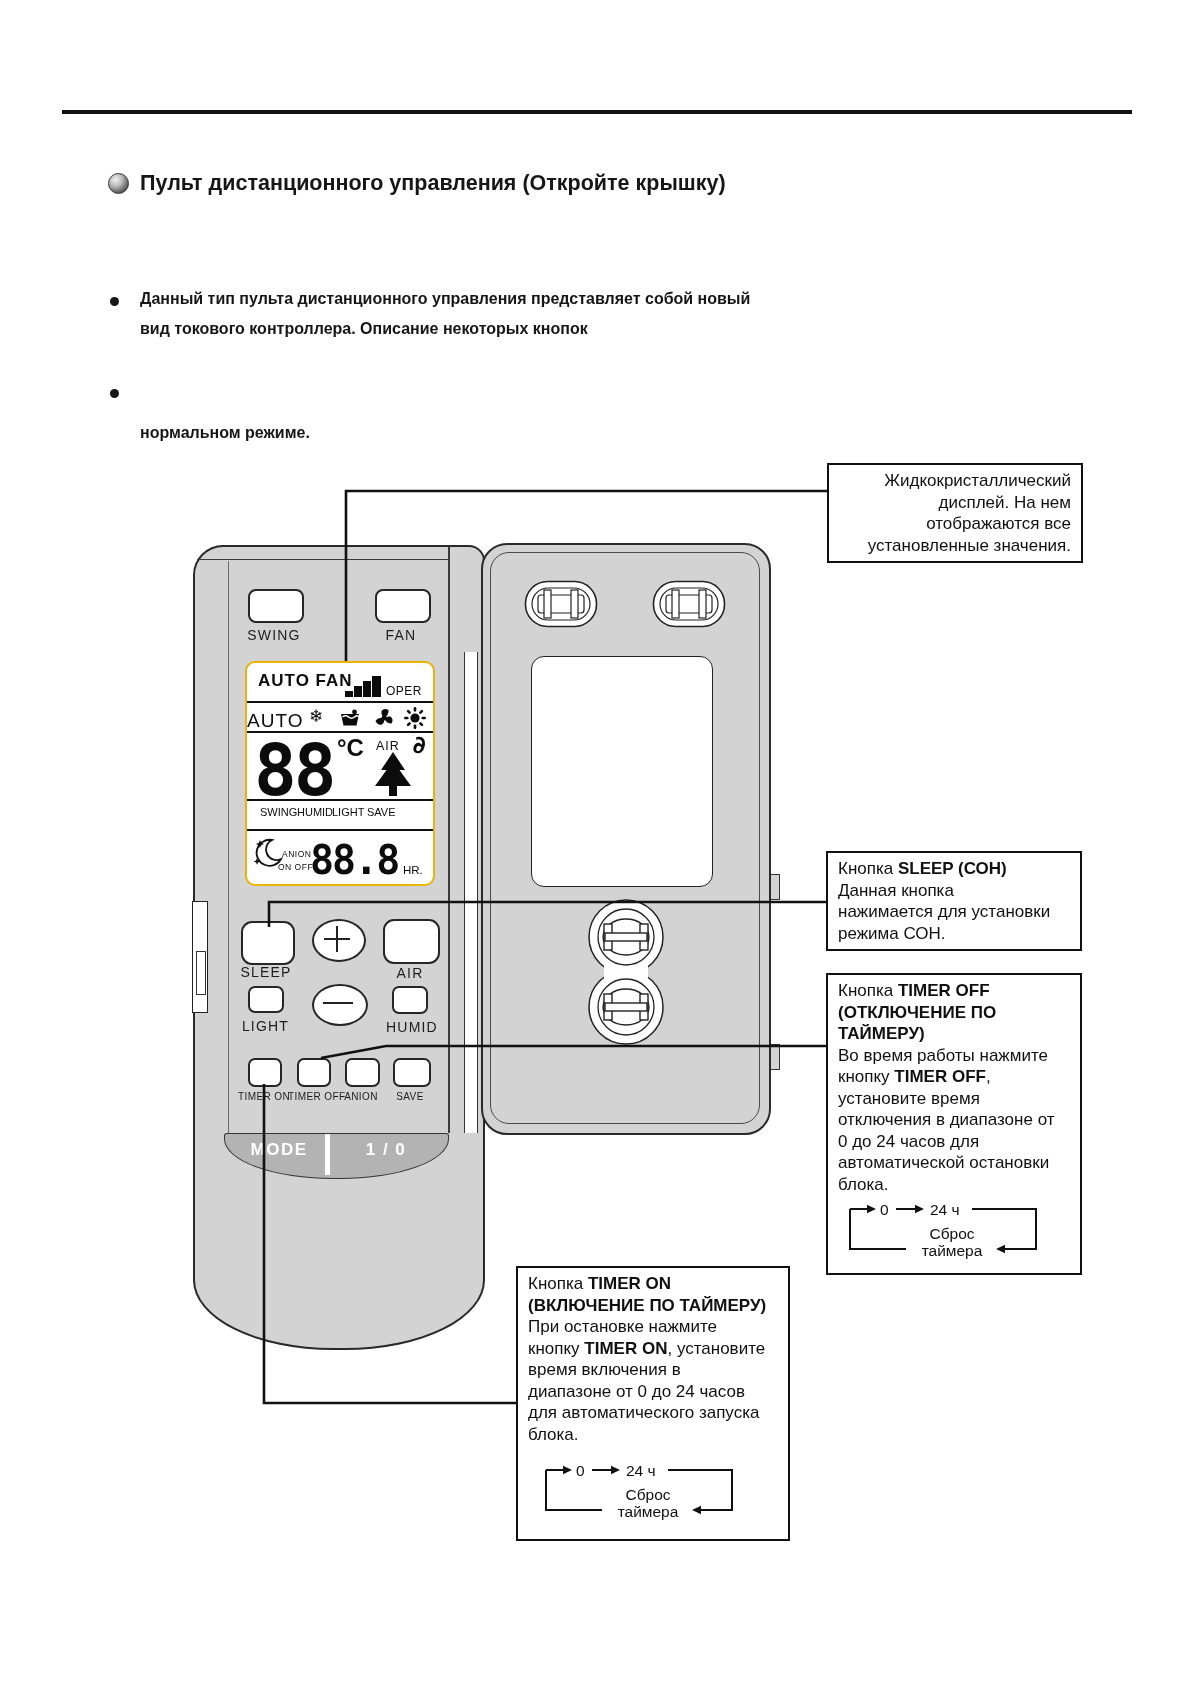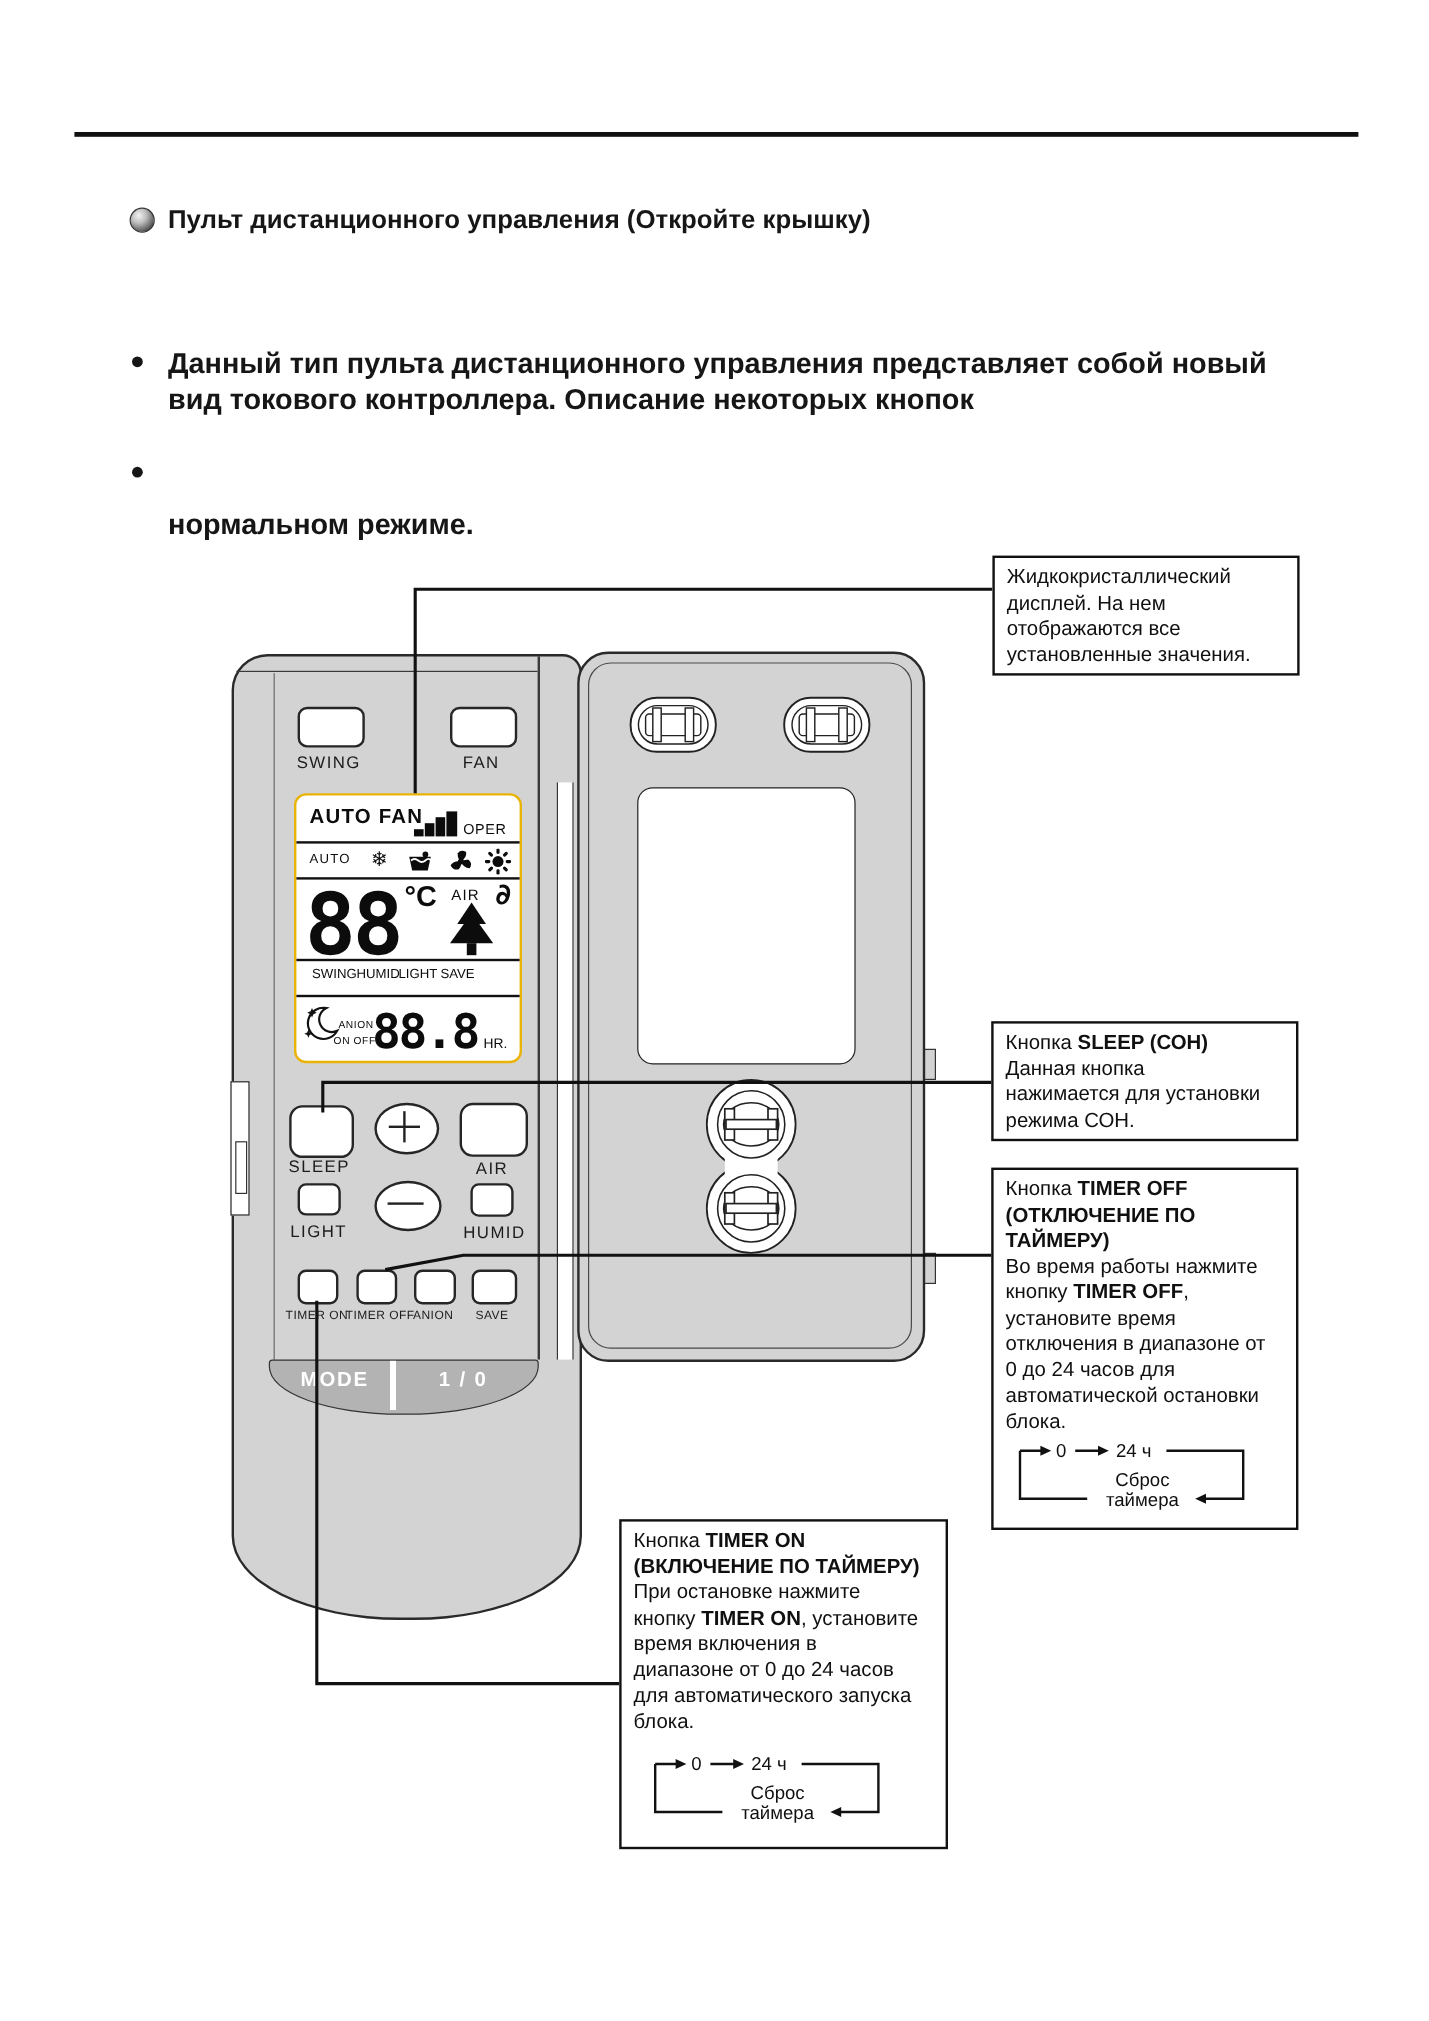--- a/index.html
+++ b/index.html
@@ -2,21 +2,21 @@
 <html><head>
 <meta charset="utf-8">
 <style>
   html,body{margin:0;padding:0;background:#fff;}
   #canvas{position:relative;width:1191px;height:1684px;background:#fff;
           font-family:"Liberation Sans",sans-serif;color:#111;overflow:hidden;border-radius:25px;}
   .abs{position:absolute;}
   .nw{white-space:nowrap;}
   .b{font-weight:bold;}
   .rule{background:#111;}
-  .btxt{font-size:24px;font-weight:bold;color:#161616;}
+  .btxt{font-size:16px;font-weight:bold;color:#161616;}
   .heading{font-size:21.5px;font-weight:bold;color:#161616;}
   .dot{width:9px;height:9px;border-radius:50%;background:#161616;}
   .headdot{width:19px;height:19px;border-radius:50%;
            background:radial-gradient(circle at 35% 30%,#f2f2f2 0%,#bdbdbd 35%,#555 75%,#222 100%);
            border:1px solid #333;}
   
   .gray{background:#d3d3d3;}
   .body-shell{border:2px solid #2a2a2a;border-radius:30px 16px 140px 140px / 30px 16px 70px 70px;}
   .cover{border:2px solid #2a2a2a;border-radius:26px;background:#d3d3d3;}
   .cover-inner{border:1.3px solid #4a4a4a;border-radius:19px;}
@@ -120,21 +120,21 @@
     <div class="abs lcdtxt nw" style="left:11px;top:8px;font-size:17px;font-weight:bold;letter-spacing:1px;">AUTO FAN</div>
     <svg class="abs" style="left:96px;top:13px;" width="42" height="22" viewBox="0 0 42 22">
       <rect x="2" y="15" width="8" height="6" fill="#0c0c0c"></rect>
       <rect x="11" y="10" width="8" height="11" fill="#0c0c0c"></rect>
       <rect x="20" y="5" width="8" height="16" fill="#0c0c0c"></rect>
       <rect x="29" y="0" width="9" height="21" fill="#0c0c0c"></rect>
     </svg>
     <div class="abs lcdtxt nw" style="left:139px;top:21px;font-size:12px;letter-spacing:.5px;">OPER</div>
     <div class="abs lcd-div" style="top:38px;"></div>
 
-    <div class="abs lcdtxt nw" style="left:11px;top:47px;font-size:11px;letter-spacing:1px;text-align:right;">AUTO</div>
+    <div class="abs lcdtxt nw" style="left:0;top:47px;font-size:19px;letter-spacing:1px;text-align:right;">AUTO</div>
     <span class="abs" style="left:62px;top:43px;font-size:17px;color:#0c0c0c;">❄</span>
     <svg class="abs" style="left:92px;top:46px;" width="22" height="18" viewBox="0 0 22 18">
       <path d="M2,5 L4.5,16.5 L17.5,16.5 L20,5 Z" fill="#0c0c0c"></path>
       <path d="M3.5,8 Q6.5,5.5 9.5,8 T15.5,8 T20,8" stroke="#fff" stroke-width="1.6" fill="none"></path>
       <circle cx="15.5" cy="3" r="2.4" fill="#0c0c0c"></circle>
     </svg>
     <svg class="abs" style="left:126px;top:44px;" width="22" height="22" viewBox="0 0 22 22">
       <g fill="#0c0c0c">
         <path d="M11,11 Q16,8 15.5,3 Q11,0.5 8.5,4 Q8,8 11,11"></path>
         <path d="M11,11 Q5.5,10 2.5,14 Q4.5,18.5 9,17.5 Q12,15 11,11"></path>
@@ -216,21 +216,21 @@
   <div class="abs modetxt nw" style="left:234px;top:1140px;width:90px;">MODE</div>
   <div class="abs modetxt nw" style="left:332px;top:1140px;width:108px;">1 / 0</div>
 
   <svg class="abs" style="left:0;top:0;" width="1191" height="1684" viewBox="0 0 1191 1684" fill="none" stroke="#111" stroke-width="2.6">
     <polyline points="346,661 346,491 827,491"></polyline>
     <polyline points="269,927 269,902 827,902"></polyline>
     <polyline points="321,1058 386,1046 827,1046"></polyline>
     <polyline points="264,1084 264,1403 516,1403"></polyline>
   </svg>
 
-  <div class="abs cobox" style="left:827px;top:463px;width:232px;">
+  <div class="abs cobox" style="left:827px;top:463px;width:232px;text-align:right;">
     <span class="cline">Жидкокристаллический</span>
     <span class="cline">дисплей. На нем</span>
     <span class="cline">отображаются все</span>
     <span class="cline">установленные значения.</span>
   </div>
 
   <div class="abs cobox" style="left:826px;top:851px;width:232px;">
     <span class="cline"><span>Кнопка </span><span class="b">SLEEP (СОН)</span></span>
     <span class="cline">Данная кнопка</span>
     <span class="cline">нажимается для установки</span>

